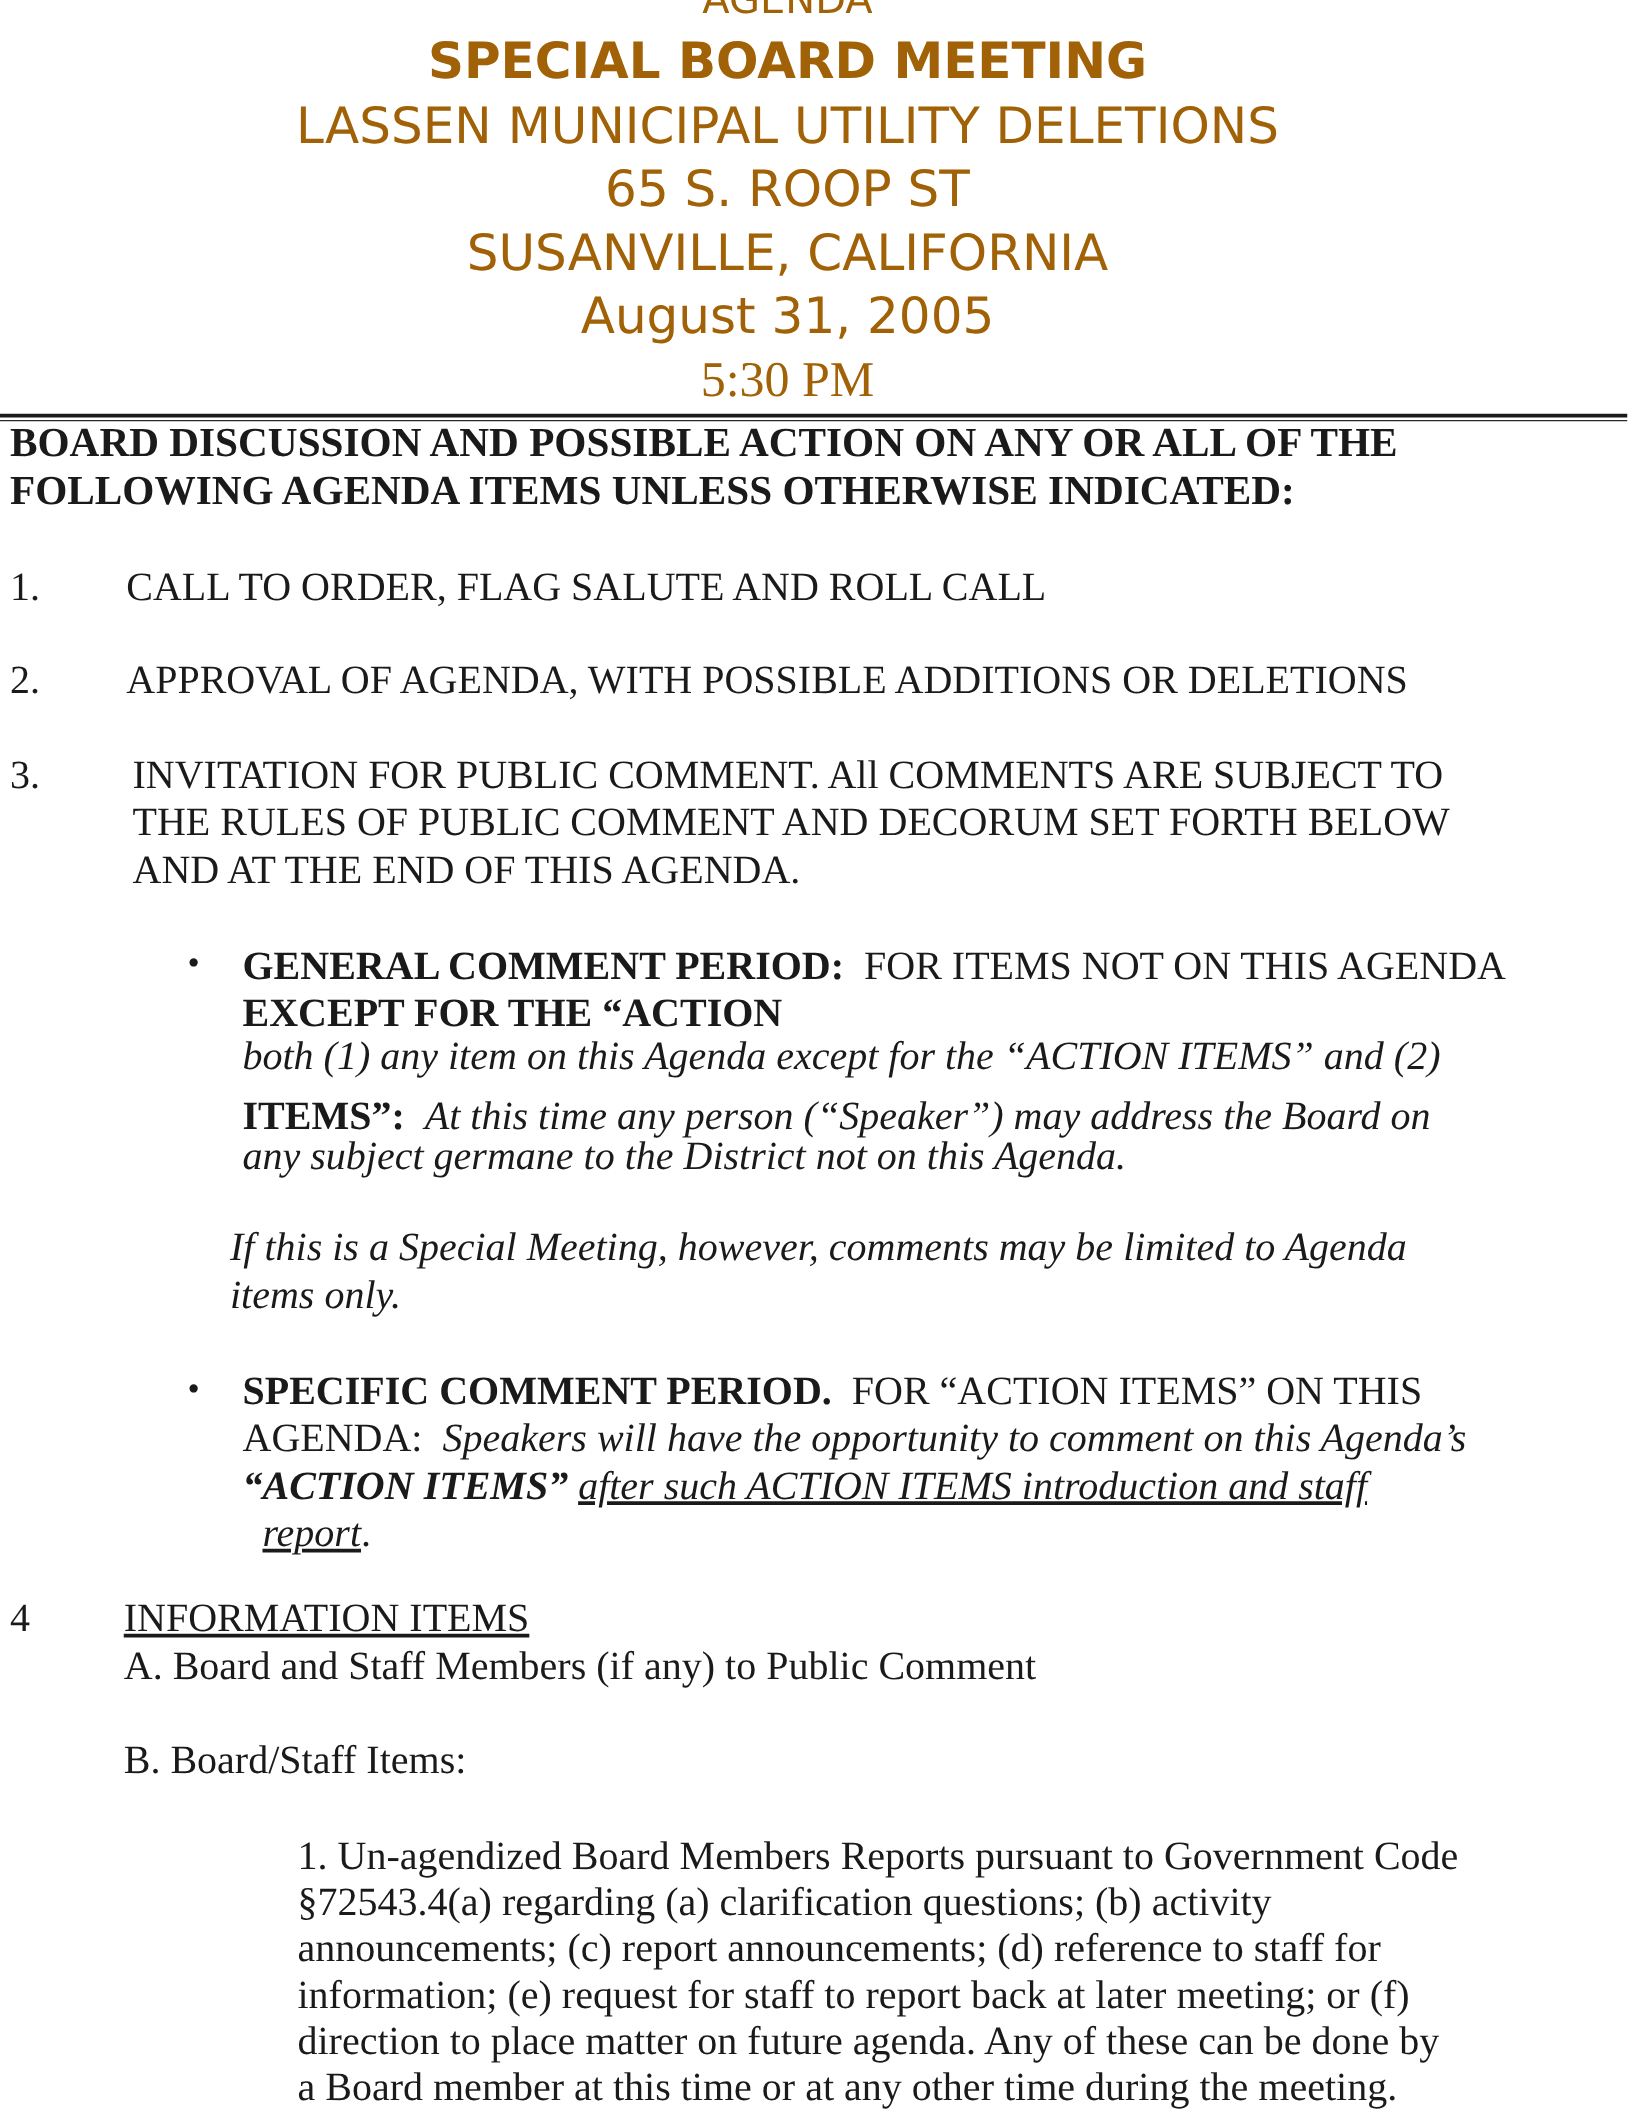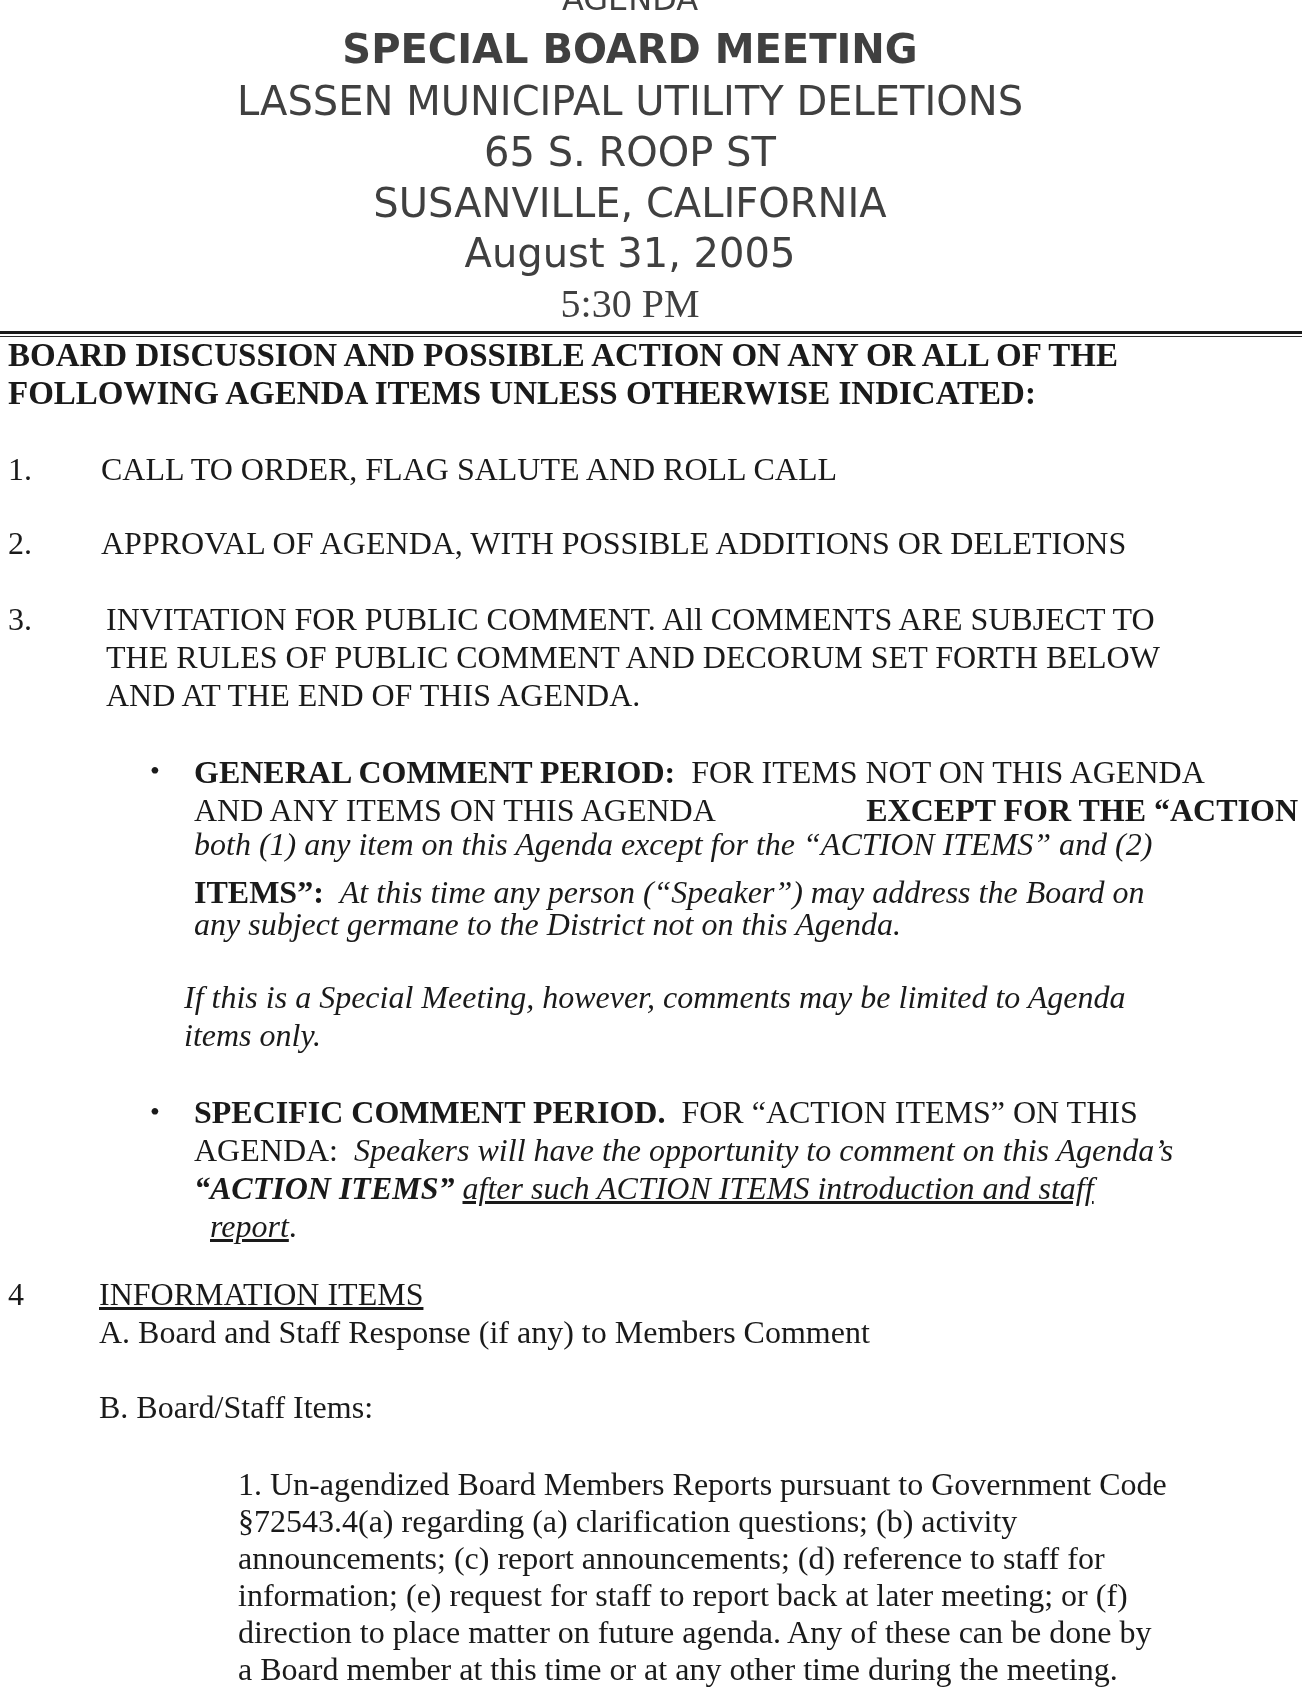--- a/index.html
+++ b/index.html
@@ -2,21 +2,21 @@
 <html><head>
 <meta charset="utf-8">
 <style>
   html, body { margin: 0; padding: 0; background: #ffffff; }
   body {
     width: 1302px; height: 1692px; overflow: hidden; position: relative;
     color: #1a1a1a;
   }
   .hdr {
     position: absolute; left: 0; width: 1260px; text-align: center;
-    font-family: "DejaVu Sans", sans-serif; color: #404040;
+    font-family: "DejaVu Sans", sans-serif; color: #a16207;
     white-space: nowrap; letter-spacing: 0px;
   }
   .hdr.agenda { top: -20px; font-size: 32px; }
   .hdr.special { top: 26px; font-size: 40px; font-weight: bold; }
   .hdr.district { top: 78px; font-size: 40px; }
   .hdr.address { top: 129px; font-size: 40px; }
   .hdr.city { top: 180px; font-size: 40px; }
   .hdr.date { top: 230px; font-size: 40px; }
   .hdr.time { top: 280px; font-size: 40px; font-family: "Liberation Serif", serif; }
 
@@ -58,21 +58,20 @@
 <div class="abs serif t" style="left:106px; top:600px;">INVITATION FOR PUBLIC COMMENT.  All COMMENTS ARE SUBJECT TO</div>
 <div class="abs serif t" style="left:106px; top:638px;">THE RULES OF PUBLIC COMMENT AND DECORUM SET FORTH BELOW</div>
 <div class="abs serif t" style="left:106px; top:676px;">AND AT THE END OF THIS AGENDA.</div>
 
 <div class="abs serif bullet-dot" style="left:150px; top:755px;">•</div>
 <div class="abs serif t" style="left:194px; top:753px;">
   <span class="b">GENERAL COMMENT PERIOD:</span>&nbsp;
   <span>FOR ITEMS NOT ON THIS AGENDA</span>
 </div>
 <div class="abs serif t" style="left:194px; top:791px; width:1104px; display:flex; justify-content:space-between;">
-  <span>AND ANY ITEMS ON THIS AGENDA</span>
   <span class="b">EXCEPT FOR THE “ACTION</span>
 </div>
 <div class="abs serif t" style="left:194px; top:873px;">
   <span class="b">ITEMS”:</span>&nbsp;
   <span class="i">At this time any person (“Speaker”) may address the Board on</span>
 </div>
 <div class="abs serif t i" style="left:194px; top:825px;">both (1) any item on this Agenda except for the “ACTION ITEMS” and (2)</div>
 <div class="abs serif t i" style="left:194px; top:905px;">any subject germane to the District not on this Agenda.</div>
 
 <div class="abs serif t i" style="left:184px; top:978px;">If this is a Special Meeting, however, comments may be limited to Agenda</div>
@@ -88,21 +87,21 @@
   <span class="i">Speakers will have the opportunity to comment on this Agenda’s</span>
 </div>
 <div class="abs serif t" style="left:194px; top:1169px;">
   <span class="b i">“ACTION ITEMS”</span>
   <span class="i u">after such ACTION ITEMS introduction and staff</span>
 </div>
 <div class="abs serif t" style="left:210px; top:1207px;"><span class="i u">report</span><span>.</span></div>
 
 <div class="abs serif t" style="left:8px; top:1275px;">4</div>
 <div class="abs serif t u" style="left:99px; top:1275px;">INFORMATION ITEMS</div>
-<div class="abs serif t" style="left:99px; top:1313px;">A.  Board and Staff Response (if any) to Members Comment</div>
+<div class="abs serif t" style="left:99px; top:1313px;">A.  Board and Staff Members (if any) to Public Comment</div>
 <div class="abs serif t" style="left:99px; top:1388px;">B.  Board/Staff Items:</div>
 
 <div class="abs serif t" style="left:238px; top:1465px;">1.  Un-agendized Board Members Reports pursuant to Government Code</div>
 <div class="abs serif t" style="left:238px; top:1502px;">§72543.4(a) regarding (a) clarification questions; (b) activity</div>
 <div class="abs serif t" style="left:238px; top:1539px;">announcements; (c) report announcements; (d) reference to staff for</div>
 <div class="abs serif t" style="left:238px; top:1576px;font-family:Liberation Serif, serif;">information; (e) request for staff to report back at later meeting; or (f)</div>
 <div class="abs serif t" style="left:238px; top:1613px;">direction to  place matter on future agenda.  Any of these can be done by</div>
 <div class="abs serif t" style="left:238px; top:1650px;">a Board member at this time or at any other time during the meeting.</div>
 
 </body></html>

